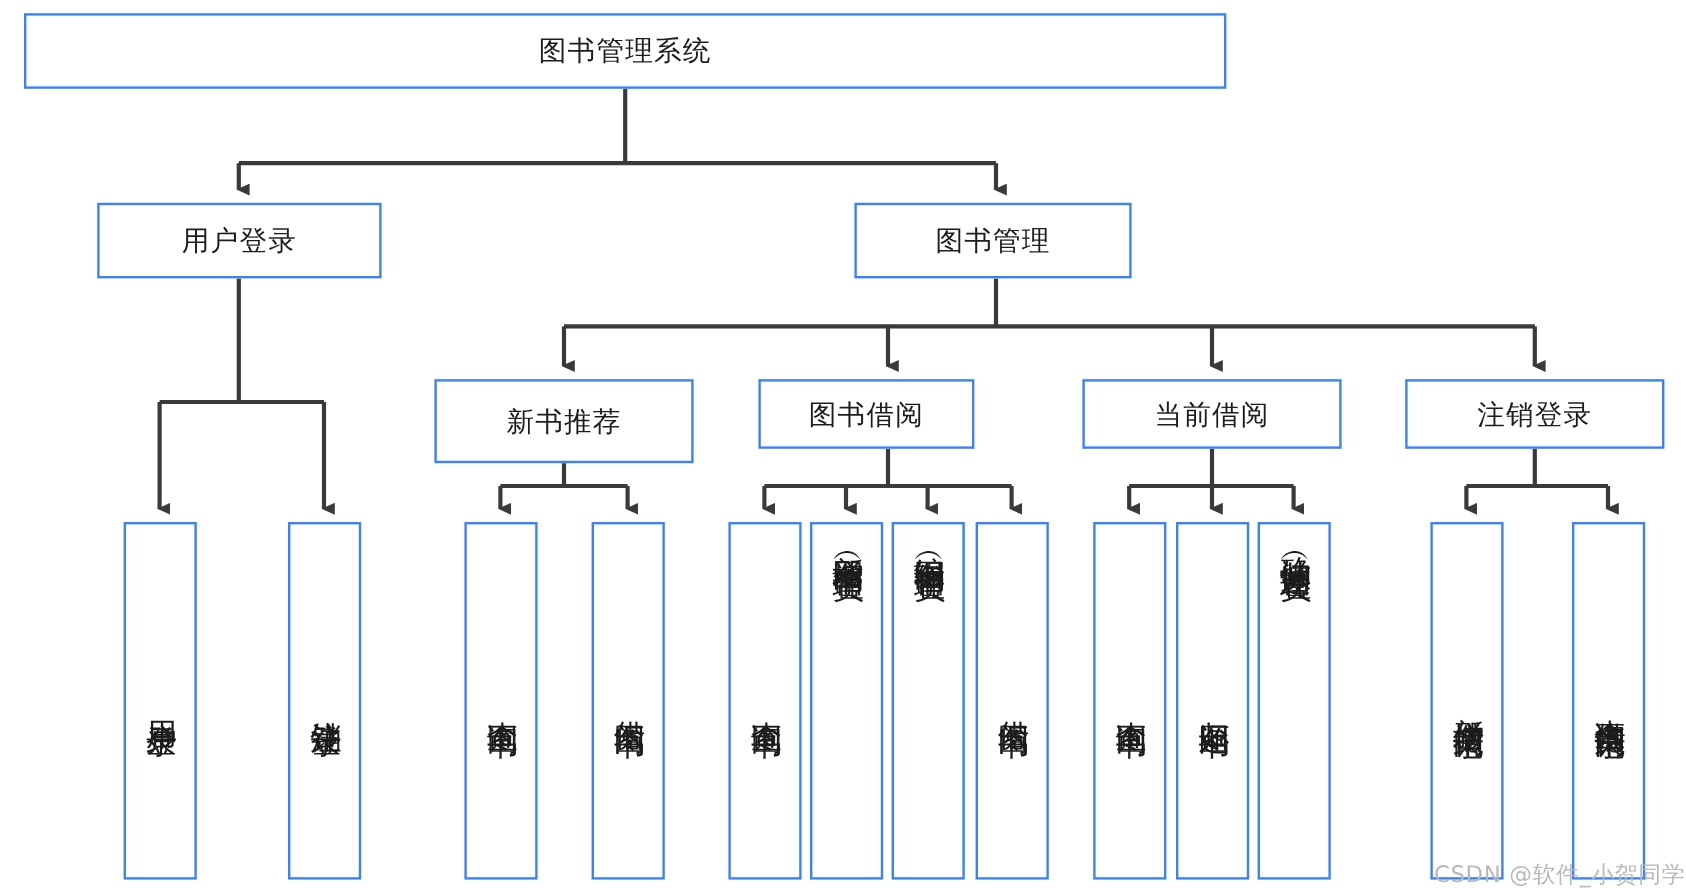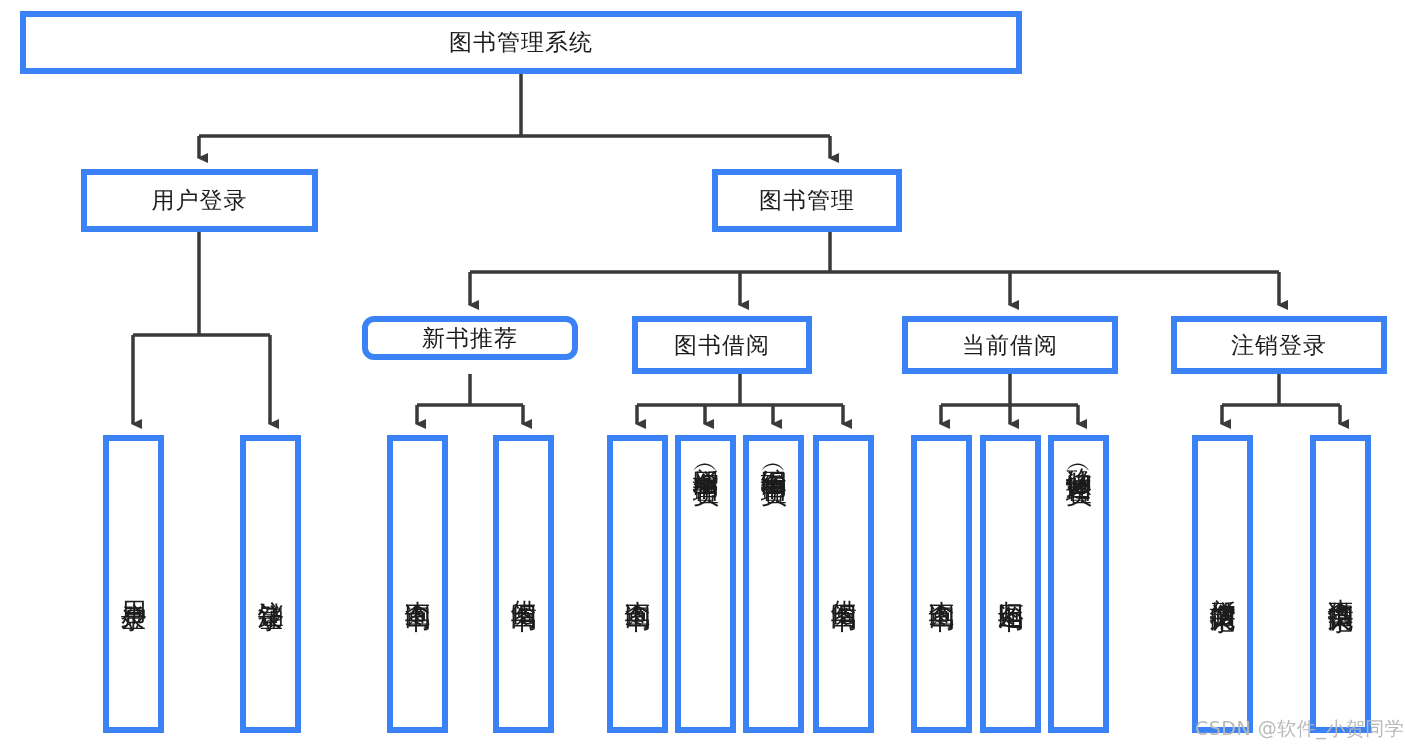--- a/index.html
+++ b/index.html
@@ -19,21 +19,21 @@
     position: absolute;
     left: 0;
     top: 0;
     width: 1405px;
     height: 747px;
     pointer-events: none;
   }
   .node {
     position: absolute;
     box-sizing: border-box;
-    border: 6px solid #3b82f6;
+    border: 2px solid #3b82f6;
     background: #ffffff;
     display: flex;
     align-items: center;
     justify-content: center;
     color: #1c1c1c;
   }
   .node.horiz {
     font-size: 23px;
     letter-spacing: 1px;
   }
@@ -121,25 +121,25 @@
     </g>
   </svg>
 
   <div class="node horiz" style="left:20px; top:11px; width:1002px; height:63px;">
     <span>图书管理系统</span>
   </div>
 
   <div class="node horiz" style="left:81px; top:169px; width:237px; height:63px;">
     <span>用户登录</span>
   </div>
-  <div class="node horiz" style="left:712px; top:169px; width:190px; height:63px;">
+  <div class="node horiz" style="left:712px; top:169px; width:231px; height:63px;">
     <span>图书管理</span>
   </div>
 
-  <div class="node horiz" style="left:362px; top:316px; width:216px; height:44px;border-radius:12px;">
+  <div class="node horiz" style="left:362px; top:316px; width:216px; height:70px;">
     <span>新书推荐</span>
   </div>
   <div class="node horiz" style="left:632px; top:316px; width:180px; height:58px;">
     <span>图书借阅</span>
   </div>
   <div class="node horiz" style="left:902px; top:316px; width:216px; height:58px;">
     <span>当前借阅</span>
   </div>
   <div class="node horiz" style="left:1171px; top:316px; width:216px; height:58px;">
     <span>注销登录</span>

